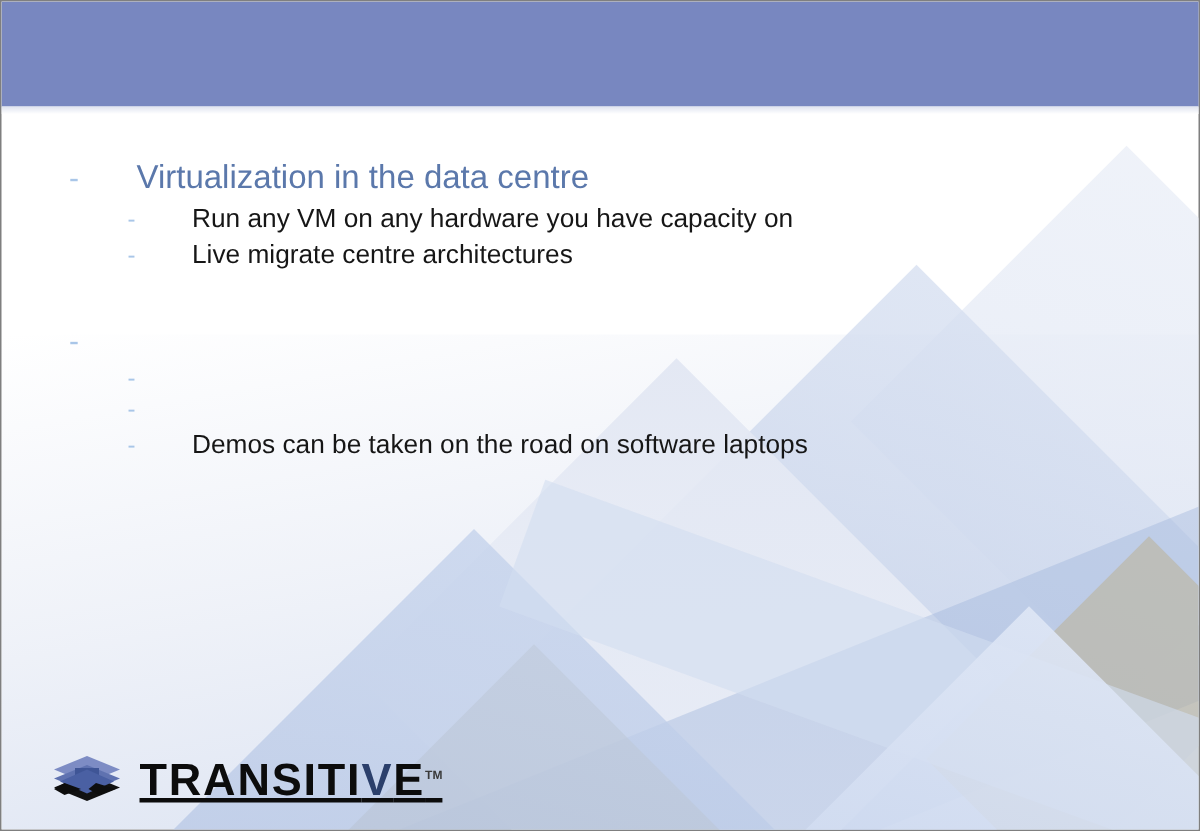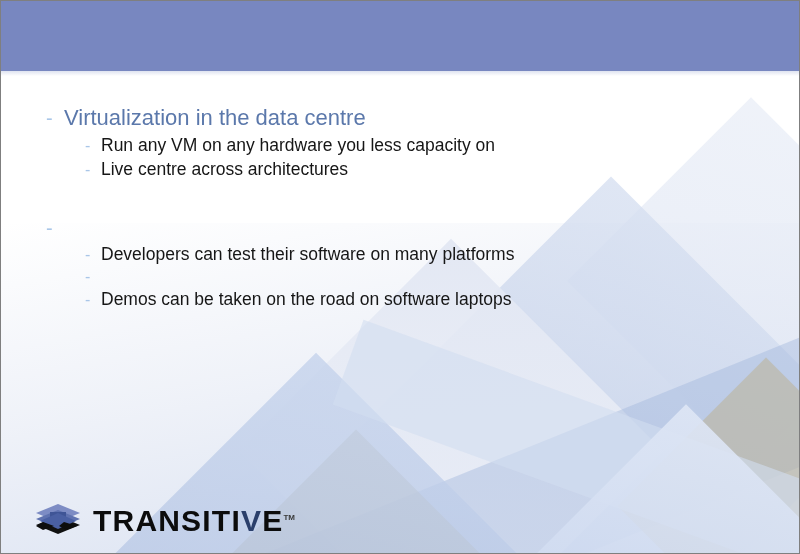--- a/index.html
+++ b/index.html
@@ -134,20 +134,21 @@
     display: flex;
     align-items: baseline;
     white-space: nowrap;
   }
   .bullet .dash {
     color: #a9c6e8;
     flex: 0 0 auto;
   }
   .bullet .txt {
     flex: 0 0 auto;
+    margin-left: 27px;
   }
 
   .lvl1 {
     padding-left: 45px;
     font-size: 22px;
     color: #5b78ab;
     margin-bottom: 4px;
   }
   .lvl1 .dash {
     font-size: 20px;
@@ -183,20 +184,21 @@
     flex: 0 0 auto;
   }
   .logo-word {
     font-size: 30px;
     font-weight: bold;
     color: #0c0c0c;
     letter-spacing: 1.2px;
     margin-left: 9px;
     position: relative;
     line-height: 1;
+    text-decoration: underline;
   }
   .logo-word .v-accent {
     color: #2b3f6b;
   }
   .logo-tm {
     font-size: 8px;
     font-weight: bold;
     vertical-align: super;
     letter-spacing: 0;
     color: #3a3a3a;
@@ -225,35 +227,34 @@
   <div class="slide-title">How do we see this being used?</div>
 
   <div class="body">
 
     <div class="bullet lvl1">
       <span class="dash">-</span>
       <span class="txt">Virtualization in the data centre</span>
     </div>
     <div class="bullet lvl2">
       <span class="dash">-</span>
-      <span class="txt">Run any VM on any hardware you less capacity on</span>
-    </div>
-    <div class="bullet lvl2">
-      <span class="dash">-</span>
-      <span class="txt">Live centre across architectures</span>
+      <span class="txt">Run any VM on any hardware you have capacity on</span>
+    </div>
+    <div class="bullet lvl2">
+      <span class="dash">-</span>
+      <span class="txt">Live migrate centre architectures</span>
     </div>
 
     <div class="group-gap"></div>
 
     <div class="bullet lvl1">
       <span class="dash">-</span>
     </div>
     <div class="bullet lvl2">
       <span class="dash">-</span>
-      <span class="txt">Developers can test their software on many platforms</span>
     </div>
     <div class="bullet lvl2">
       <span class="dash">-</span>
     </div>
     <div class="bullet lvl2">
       <span class="dash">-</span>
       <span class="txt">Demos can be taken on the road on software laptops</span>
     </div>
 
   </div>

